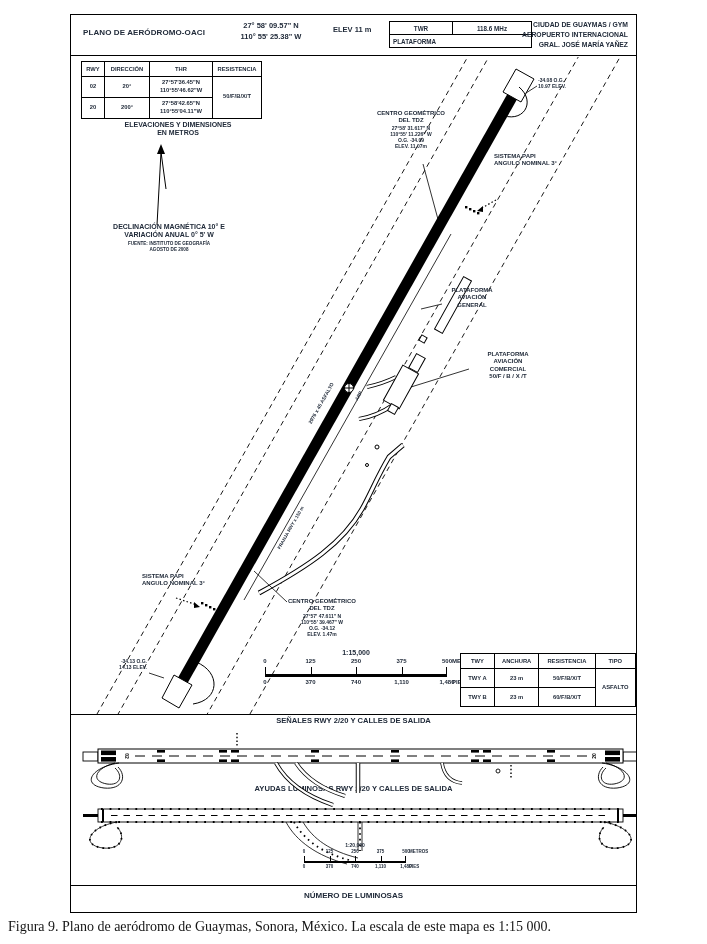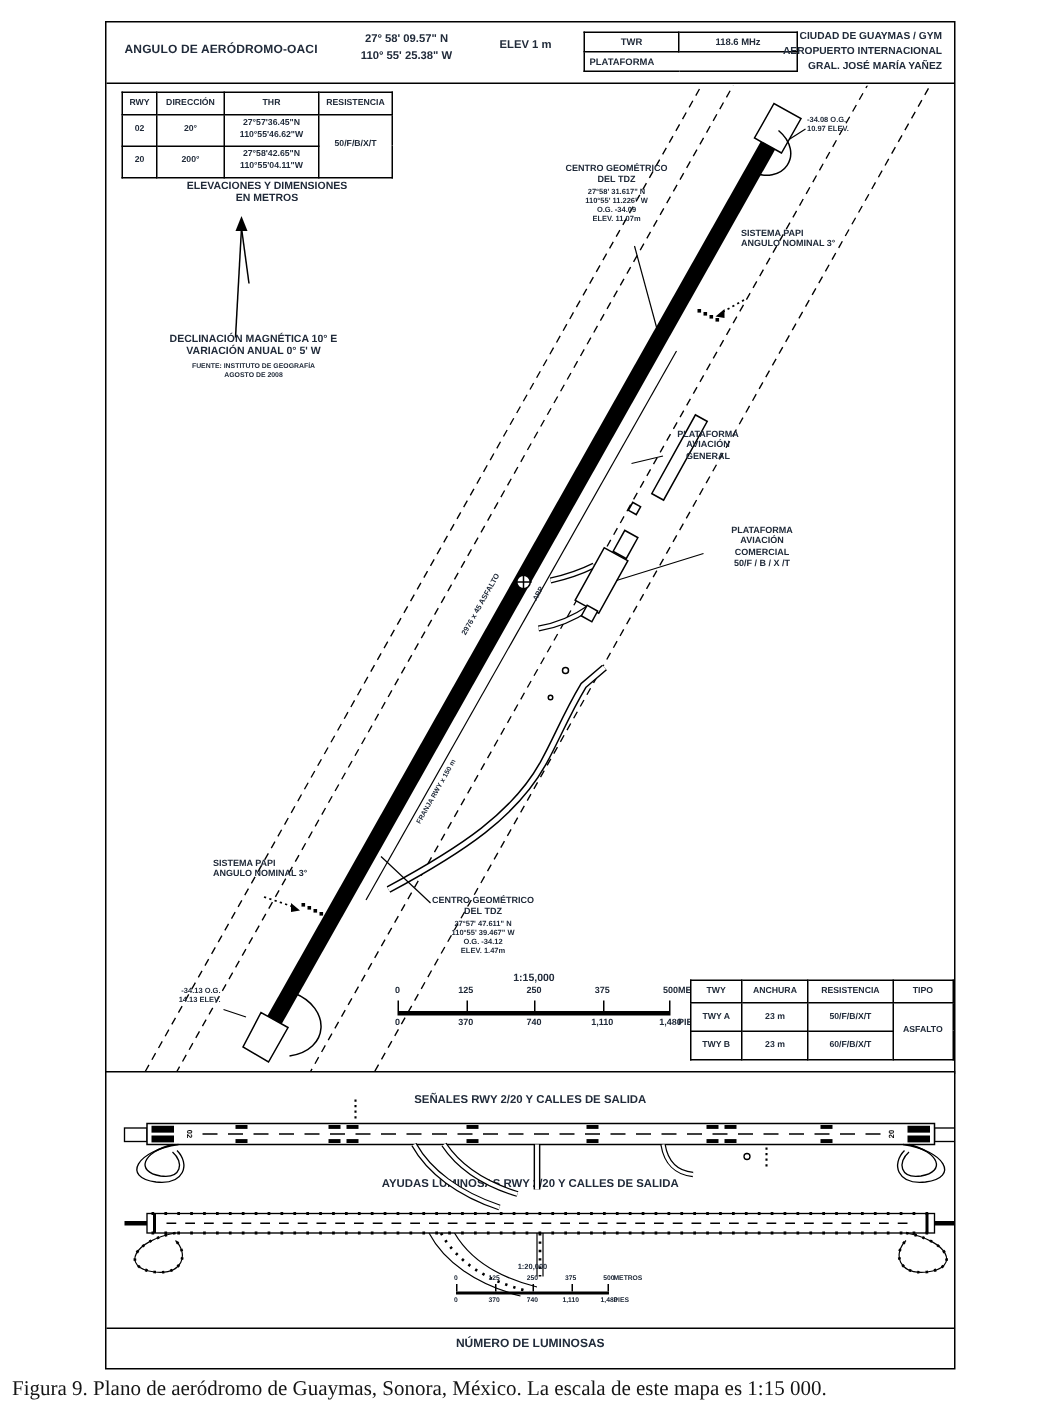--- a/index.html
+++ b/index.html
@@ -63,26 +63,26 @@
   
   #caption{position:absolute;left:8px;top:919px;width:694px;font-family:"Liberation Serif",serif;
            font-size:14px;color:#151515;}
 </style>
 </head>
 <body>
 
 <div id="chartbox" class="box">
 
   <div class="hdr">
-    <div class="hdr-title">ANGULO DE AERÓDROMO-OACI</div>
+    <div class="hdr-title">PLANO DE AERÓDROMO-OACI</div>
     <div class="hdr-coords">
       <div>27° 58' 09.57" N</div>
       <div>110° 55' 25.38" W</div>
     </div>
-    <div class="hdr-elev">ELEV  1 m</div>
+    <div class="hdr-elev">ELEV  11 m</div>
     <table class="freq">
       <tbody>
           <tr>
         <td class="freq-l">TWR</td>
         <td class="freq-v">118.6 MHz</td>
       </tr>
       <tr>
         <td class="freq-p" colspan="2">PLATAFORMA</td>
       </tr>
     </tbody>
@@ -318,21 +318,21 @@
         <td>TWY B</td>
         <td>23 m</td>
         <td>60/F/B/X/T</td>
       </tr>
     </tbody>
       </table>
   </div>
 </div>
 
 <div id="bottombox" class="box">
-  <div class="bp-title" style="top:13px">SEÑALES RWY 2/20 Y CALLES DE SALIDA</div>
+  <div class="bp-title" style="top:1px">SEÑALES RWY 2/20 Y CALLES DE SALIDA</div>
   <div class="bp-title" style="top:69px">AYUDAS LUMINOSAS RWY 2/20 Y CALLES DE SALIDA</div>
 
   <svg width="565" height="196" viewBox="0 0 565 196" style="position:absolute;left:0;top:0;">
 
     <g>
       <rect x="12" y="37" width="15" height="9" fill="#fff" stroke="#000" stroke-width="0.9"></rect>
       <rect x="552" y="37" width="15" height="9" fill="#fff" stroke="#000" stroke-width="0.9"></rect>
       <rect x="27" y="34" width="525" height="14" fill="#fff" stroke="#000" stroke-width="1"></rect>
 
       <g fill="none" stroke="#000" stroke-width="0.9">

